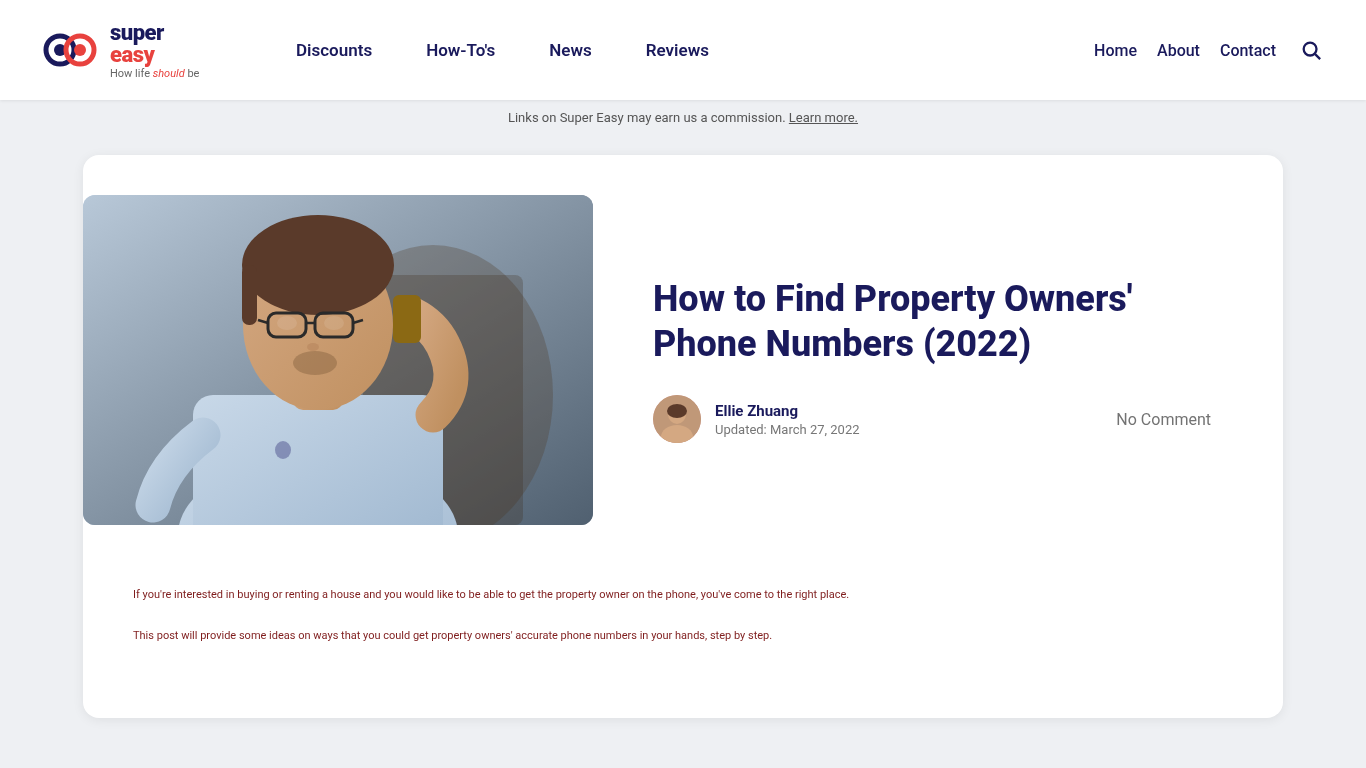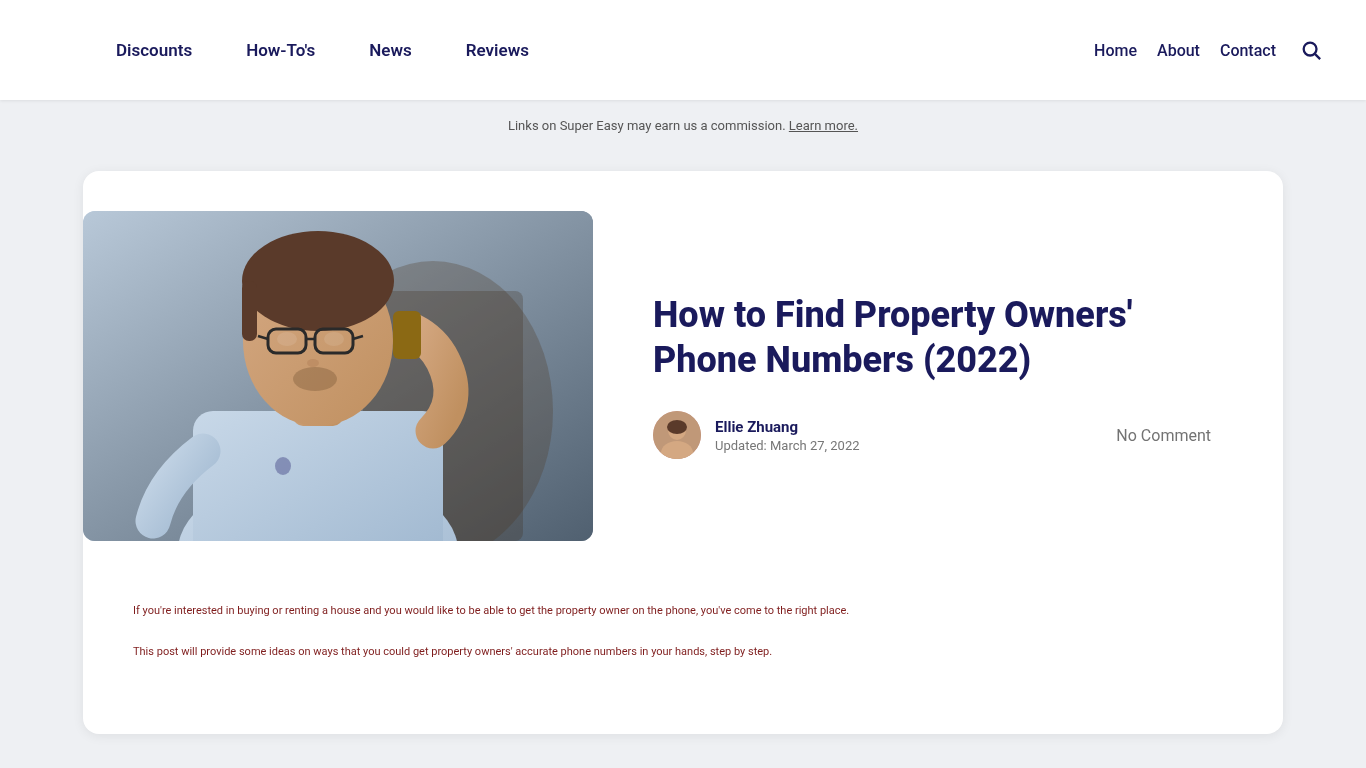--- a/index.html
+++ b/index.html
@@ -93,21 +93,21 @@
       width: 22px;
       height: 22px;
       stroke: #1a1a5c;
       fill: none;
     }
 
     
     .commission-bar {
       background: #eef0f3;
       text-align: center;
-      padding: 18px;
+      padding: 10px;
       font-size: 13px;
       color: #555;
     }
     .commission-bar a {
       color: #555;
       text-decoration: underline;
     }
 
     
     .content-wrapper {
@@ -212,20 +212,39 @@
       font-size: 11px;
       line-height: 1.75;
       color: #7f1d1d;
       margin-bottom: 22px;
     }
   </style>
 </head>
 <body>
 
 <header class="header">
+  <div class="logo-area">
+
+    <svg class="logo-icon" viewBox="0 0 60 60">
+      <circle cx="20" cy="30" r="14" fill="none" stroke="#1a1a5c" stroke-width="5"></circle>
+      <circle cx="20" cy="30" r="6" fill="#1a1a5c"></circle>
+      <circle cx="40" cy="30" r="14" fill="none" stroke="#e8423e" stroke-width="5"></circle>
+      <circle cx="40" cy="30" r="6" fill="#e8423e"></circle>
+    </svg>
+    <div class="logo-text">
+      <div>
+        <span class="logo-super">super</span>
+        <br>
+        <span class="logo-easy">easy</span>
+      </div>
+      <div class="logo-tagline">
+        How life <em>should</em> be
+      </div>
+    </div>
+  </div>
 
   <nav class="nav-main">
     <a href="#">Discounts</a>
     <a href="#">How-To's</a>
     <a href="#">News</a>
     <a href="#">Reviews</a>
   </nav>
 
   <div class="nav-right">
     <a href="#">Home</a>

